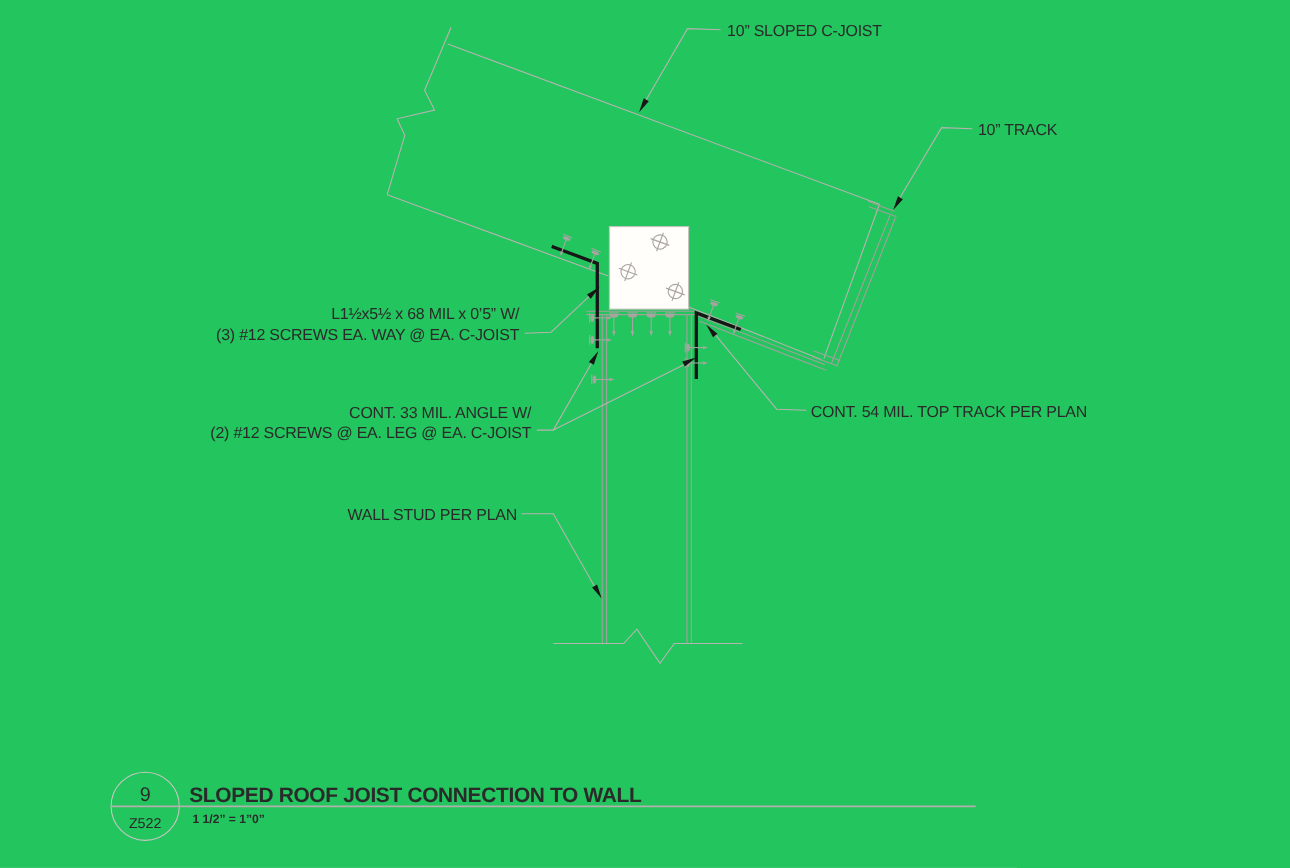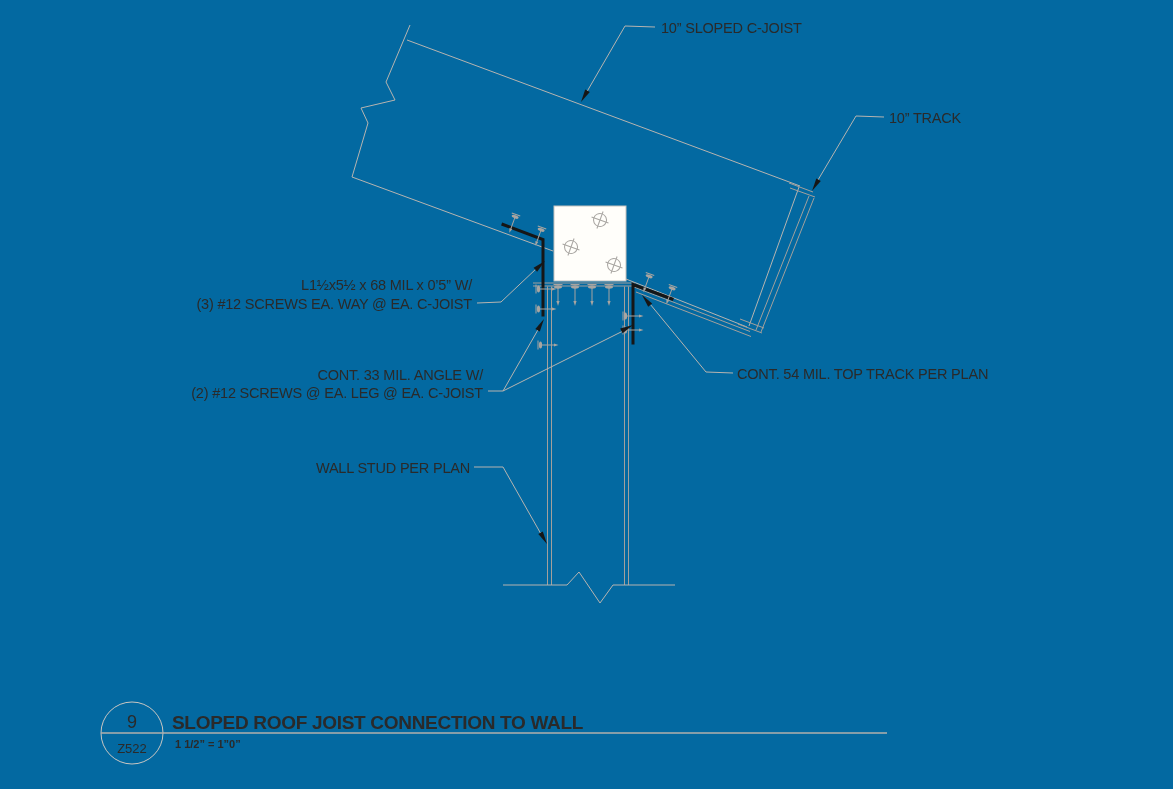--- a/index.html
+++ b/index.html
@@ -1,16 +1,16 @@
 <!DOCTYPE html>
 <html><head>
 <meta charset="utf-8">
 <style>
   html,body{margin:0;padding:0;background:#fffefa;}
-  .page{position:relative;width:1173px;height:789px;background:#0369a1;overflow:hidden;
+  .page{position:relative;width:1173px;height:789px;background:#22c55e;overflow:hidden;
         font-family:"Liberation Sans", sans-serif;}
   svg text{font-family:"Liberation Sans", sans-serif;fill:#2a2a2a;}
   .ann{font-size:14.5px;letter-spacing:-0.2px;}
   .thin{stroke:#b7b4b0;stroke-width:1;fill:none;}
   .med{stroke:#a3a09c;stroke-width:1;fill:none;}
   .blk{stroke:#161616;stroke-width:3;fill:none;stroke-linecap:square;}
   .scr{stroke:#a8a5a1;stroke-width:1;fill:none;}
   .scrf{fill:#a8a5a1;stroke:none;}
   .arr{fill:#161616;stroke:none;}
   .tb-title{font-size:19px;font-weight:bold;letter-spacing:-0.3px;}

